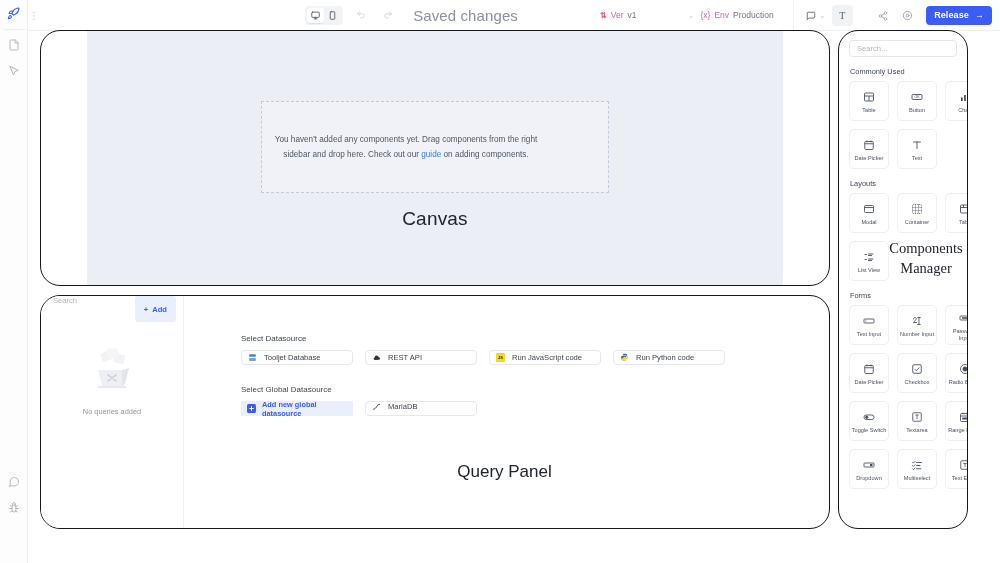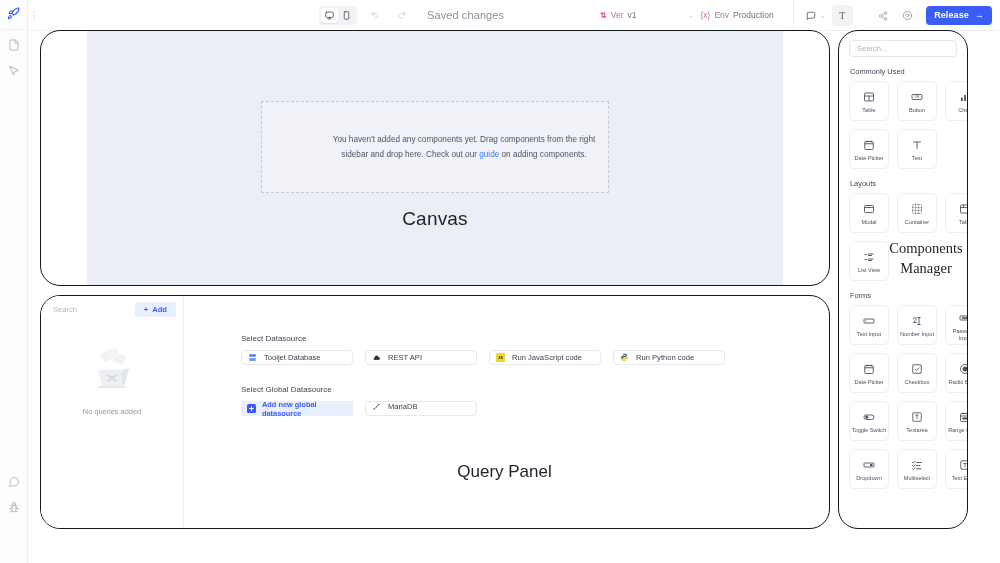--- a/index.html
+++ b/index.html
@@ -39,21 +39,21 @@
   }
   .seg-btn {
     width: 17px; height: 15px; display: flex; align-items: center; justify-content: center;
     border-radius: 3px; color: #4a5160;
   }
   .seg-btn.on { background: #ffffff; box-shadow: 0 1px 1px rgba(0,0,0,.08); }
   .icon-btn {
     width: 18px; height: 18px; display: flex; align-items: center; justify-content: center;
     color: #cfd3da; border-radius: 3px;
   }
-  .saved-text { font-size: 11px; color: #8b919d; margin-left: 7px; letter-spacing: .1px; }
+  .saved-text { font-size: 15px; color: #8b919d; margin-left: 7px; letter-spacing: .1px; }
 
   .tb-meta { display: flex; align-items: center; gap: 0; position: absolute; left: 560px; }
   .meta-group { display: flex; align-items: center; gap: 4px; padding-right: 6px; }
   .meta-tag { font-size: 8.5px; color: #c06ca8; display: flex; align-items: center; gap: 2.5px; }
   .meta-badge { color: #e05c7e; font-weight: 700; font-size: 8px; }
   .meta-val { font-size: 8.5px; color: #6e7480; }
   .meta-chev { color: #c9ccd3; font-size: 8px; width: 54px; text-align: right; }
   .meta-chev.narrow { width: 48px; }
   .tb-t {
     width: 21px; height: 21px; background: #f1f2f4; border-radius: 4px;
@@ -78,21 +78,21 @@
     background: #ffffff; border: 1.6px solid #15181d; border-radius: 20px;
     overflow: hidden;
   }
   .canvas-inner {
     position: absolute; left: 46px; right: 46px; top: 0; bottom: 0;
     background: #eceef5;
   }
   .canvas-drop {
     position: absolute; left: 50%; top: 70px; transform: translateX(-50%);
     width: 348px; height: 92px; border: 1px dashed #c3c9dc; background: #f0f2f8;
-    display: flex; align-items: center; justify-content: flex-end;
+    display: flex; align-items: center; justify-content: flex-start;
   }
   .drop-text {
     width: 288px; text-align: center; font-size: 8.2px; line-height: 1.85;
     color: #4e5665;
   }
   .drop-link { color: #3b79e8; }
   .canvas-label {
     position: absolute; left: 0; right: 0; top: 177px; text-align: center;
     font-size: 19px; color: #20242c; letter-spacing: .2px;
   }
@@ -100,21 +100,21 @@
   
   .query-panel {
     position: absolute; left: 40px; top: 295px; width: 790px; height: 234px;
     background: #ffffff; border: 1.6px solid #15181d; border-radius: 20px;
     overflow: hidden;
   }
   .qp-left {
     position: absolute; left: 0; top: 0; width: 143px; height: 100%;
     border-right: 1px solid #eceef1; background: #fff;
   }
-  .qp-head { height: 26px; display: flex; align-items: center; padding: 0 7px 0 12px; gap: 8px; }
+  .qp-head { height: 26px; display: flex; padding: 0 7px 0 12px; gap: 8px; }
   .qp-search { flex: 1; font-size: 7.6px; color: #b1b6c0; }
   .qp-add {
     background: #eaeffd; color: #3b5cf6; font-size: 7.6px; font-weight: 700;
     border-radius: 3px; padding: 3px 9px; display: flex; align-items: center; gap: 4px;
   }
   .qp-empty {
     position: absolute; left: 0; right: 0; top: 52px;
     display: flex; flex-direction: column; align-items: center; gap: 7px;
   }
   .empty-art { width: 60px; height: 52px; opacity: .9; }

